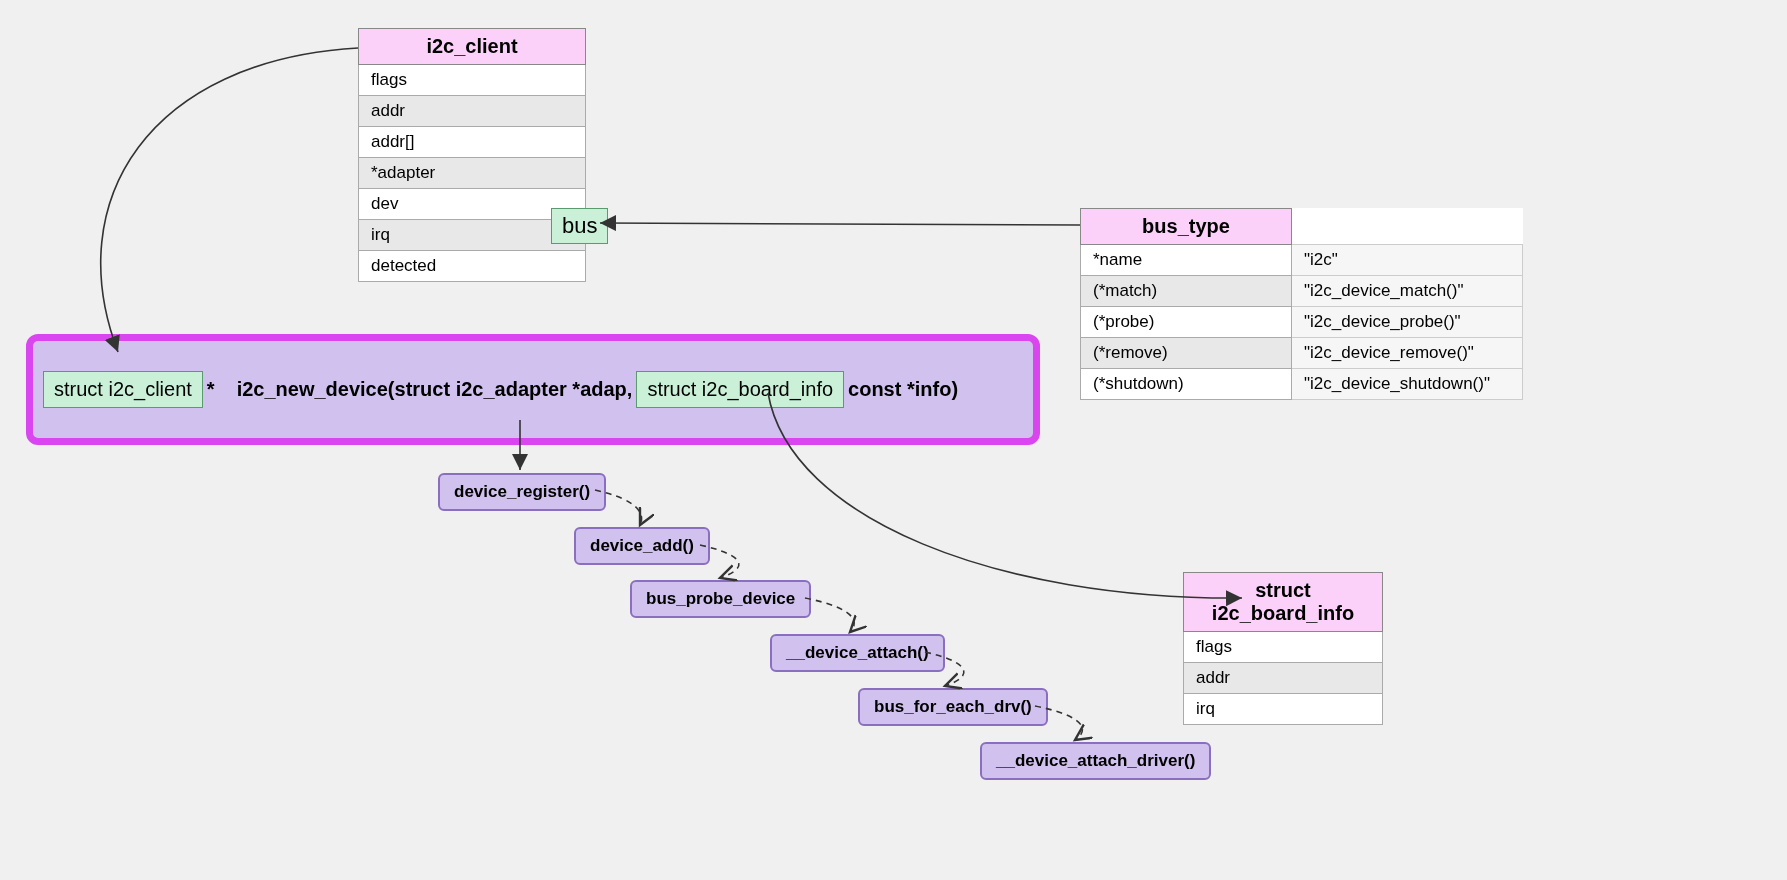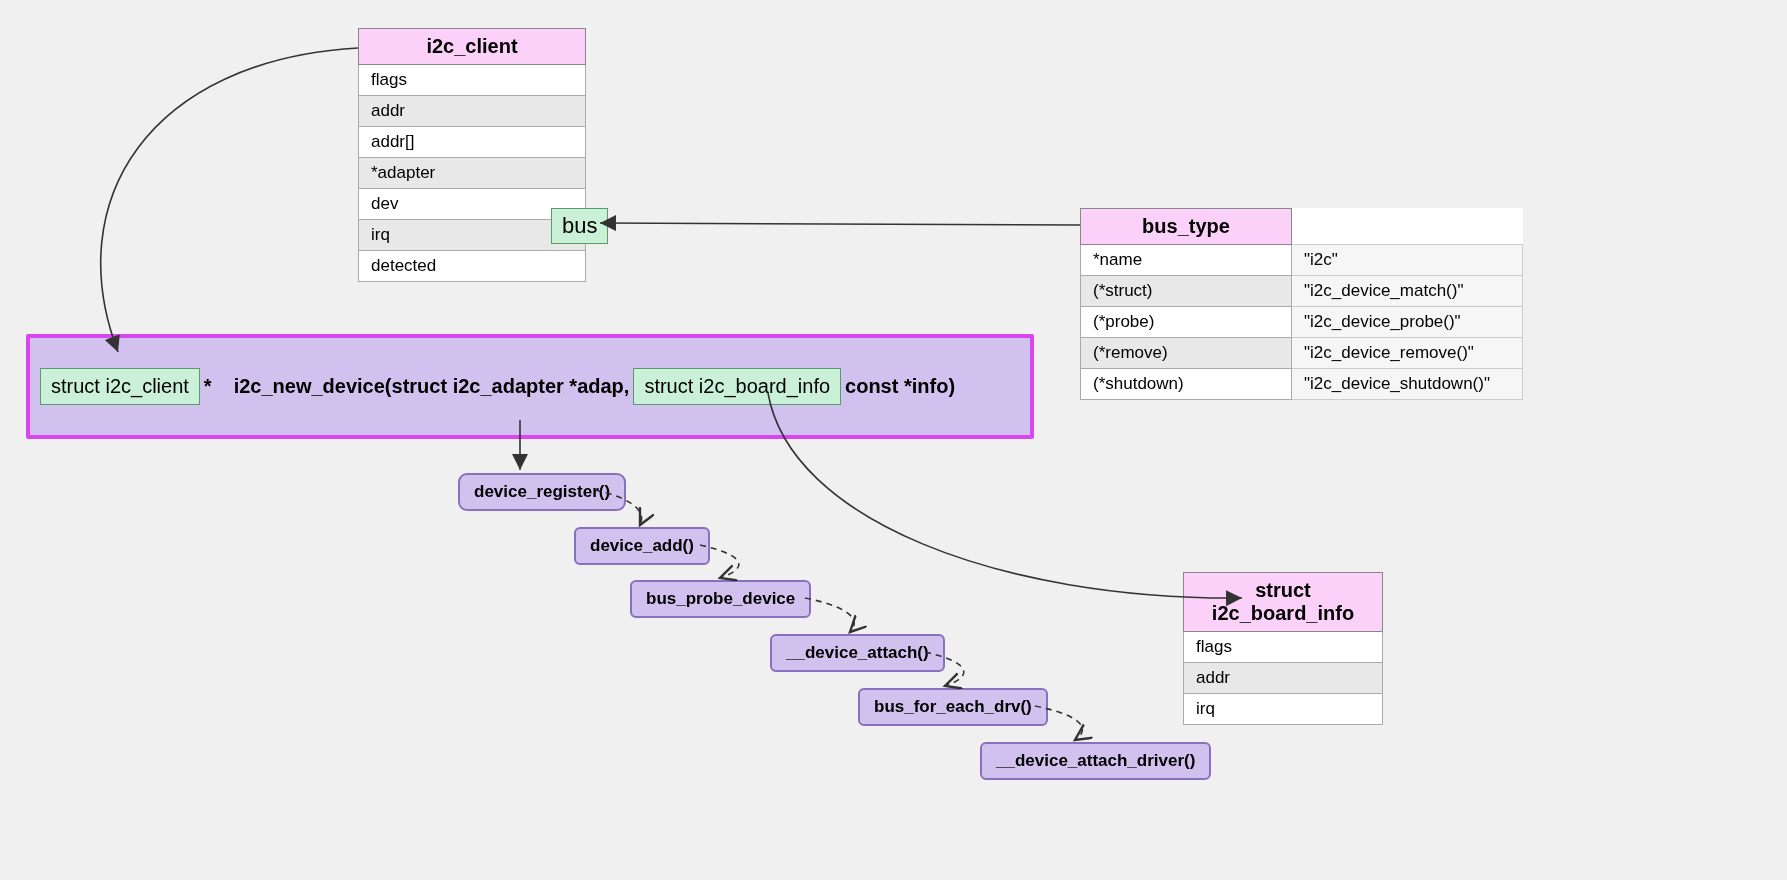--- a/index.html
+++ b/index.html
@@ -44,22 +44,22 @@
   .bus-tag {
     position: absolute;
     background: #caf1d8;
     border: 1px solid #5a9b6e;
     font-size: 22px;
     padding: 4px 10px;
   }
   .func-box {
     position: absolute;
     background: #d1c1ee;
-    border: 4px solid #d946ef;
-    border-radius: 2px;
+    border: 7px solid #d946ef;
+    border-radius: 12px;
   }
   .func-box-inner {
     display: flex;
     align-items: center;
     font-size: 20px;
     font-weight: bold;
     padding: 30px 10px;
     gap: 4px;
     white-space: nowrap;
   }
@@ -126,21 +126,21 @@
   <tbody>
       <tr>
     <th style="width:190px;">bus_type</th>
     <th style="background:transparent;border:none;width:210px;"></th>
   </tr>
   <tr>
     <td class="field">*name</td>
     <td class="value">"i2c"</td>
   </tr>
   <tr>
-    <td class="field" style="background:#e8e8e8">(*struct)</td>
+    <td class="field" style="background:#e8e8e8">(*match)</td>
     <td class="value">"i2c_device_match()"</td>
   </tr>
   <tr>
     <td class="field">(*probe)</td>
     <td class="value">"i2c_device_probe()"</td>
   </tr>
   <tr>
     <td class="field" style="background:#e8e8e8">(*remove)</td>
     <td class="value">"i2c_device_remove()"</td>
   </tr>
@@ -154,21 +154,21 @@
 <div class="func-box" style="left:26px; top:334px; width:1000px;">
   <div class="func-box-inner">
     <span class="struct-tag">struct i2c_client</span>
     <span>*</span>
     <span style="margin-left:18px;">i2c_new_device(struct i2c_adapter *adap,</span>
     <span class="struct-tag">struct i2c_board_info</span>
     <span>const *info)</span>
   </div>
 </div>
 
-<div class="call-box" style="left:458px; top:473px;border-radius:9px;">device_register()</div>
+<div class="call-box" style="left:438px; top:473px;">device_register()</div>
 <div class="call-box" style="left:574px; top:527px;">device_add()</div>
 <div class="call-box" style="left:630px; top:580px;">bus_probe_device</div>
 <div class="call-box" style="left:770px; top:634px;">__device_attach()</div>
 <div class="call-box" style="left:858px; top:688px;">bus_for_each_drv()</div>
 <div class="call-box" style="left:980px; top:742px;">__device_attach_driver()</div>
 
 <table class="struct-table" style="left:1183px; top:572px; width:200px;">
   <tbody>
       <tr>
         <th>

